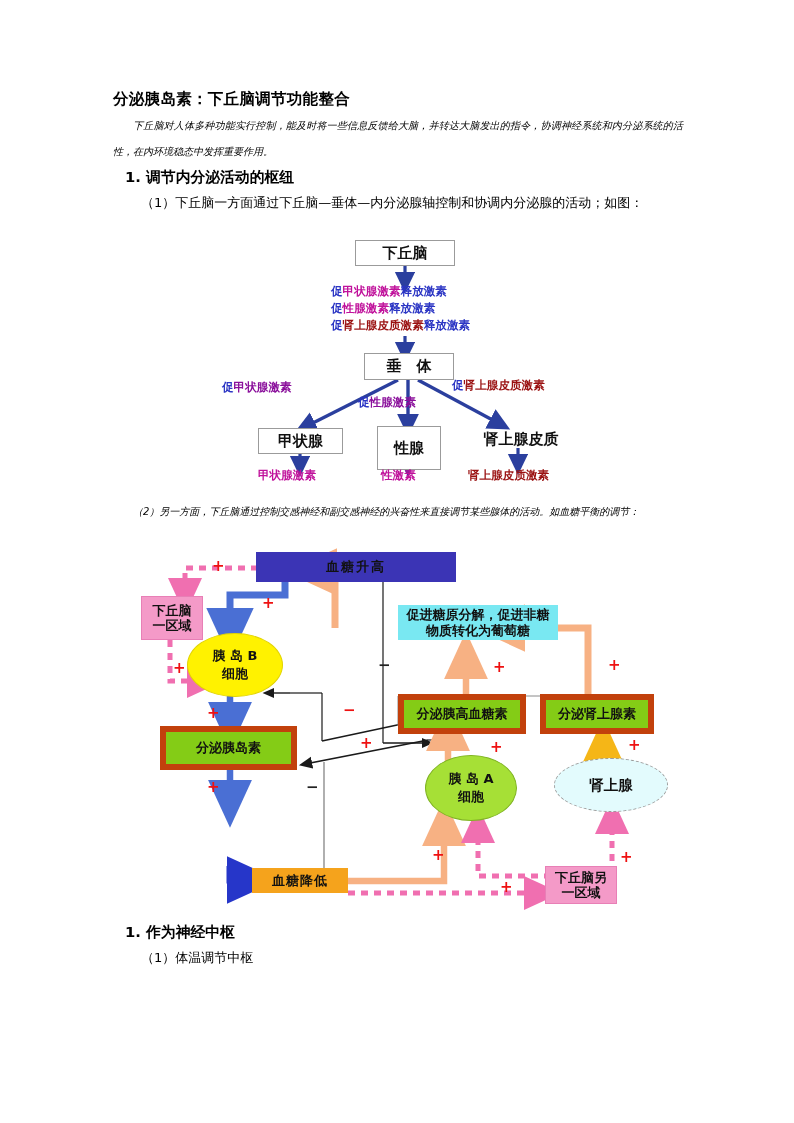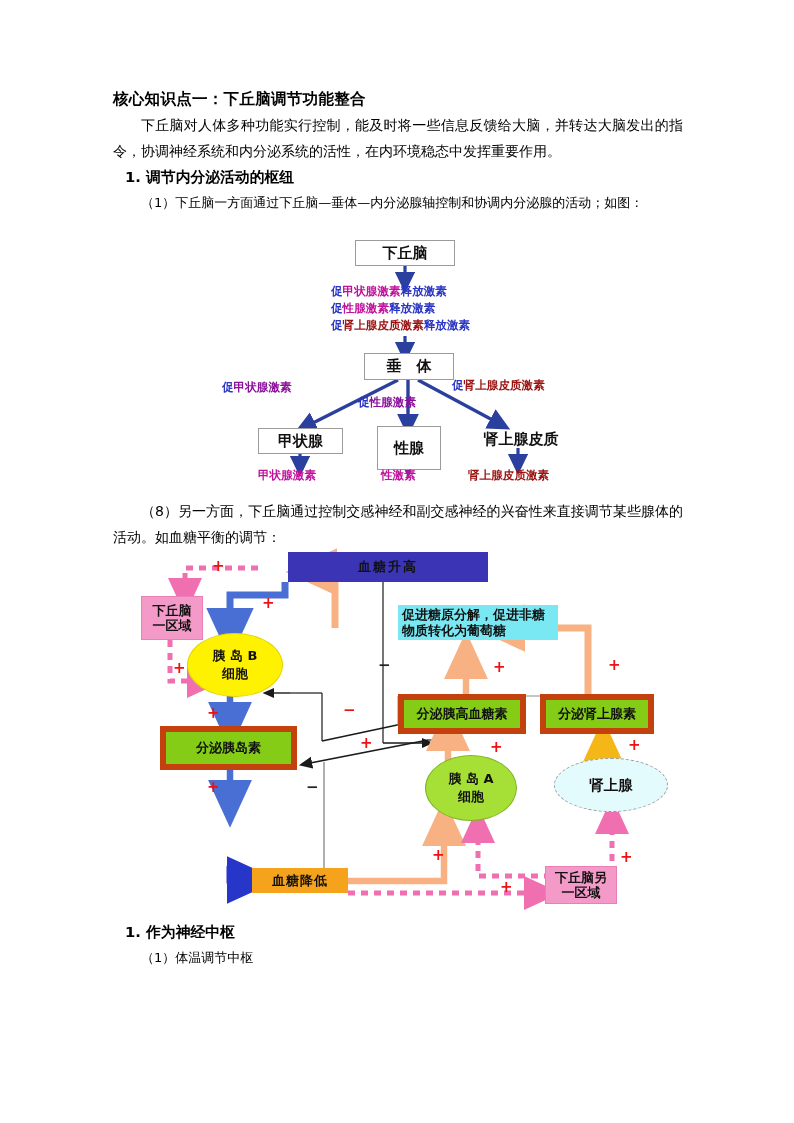--- a/index.html
+++ b/index.html
@@ -2,21 +2,21 @@
 <html><head>
 <meta charset="utf-8">
 <style>
   html,body{margin:0;padding:0;background:#fff;}
   body{width:794px;height:1123px;position:relative;font-family:"DejaVu Sans","Liberation Sans",sans-serif;color:#000;overflow:hidden;}
   .page{position:absolute;left:0;top:0;width:794px;height:1123px;background:#fff;}
 
   
   .prose{position:absolute;left:113px;top:86px;width:570px;}
   .h-title{font-size:15.5px;font-weight:bold;line-height:26px;letter-spacing:.3px;}
-  .para{font-size:14px;line-height:25.5px;text-align:justify;margin-top:1px;}
+  .para{font-size:10px;line-height:25.5px;text-align:justify;margin-top:1px;font-style:italic;}
   .indent2{text-indent:2em;}
   .sub-h{font-size:14.8px;font-weight:bold;line-height:25.5px;padding-left:12px;}
   .sub-p{font-size:13px;line-height:25.5px;padding-left:28px;}
 
   .prose2{position:absolute;left:113px;top:498px;width:570px;}
   .prose3{position:absolute;left:113px;top:919px;width:570px;}
 
   
   .dg{position:absolute;}
   .nd{position:absolute;box-sizing:border-box;display:flex;align-items:center;justify-content:center;text-align:center;}
@@ -49,21 +49,21 @@
   .ell-g{background:#a6e036;border:1px solid #7fb322;}
   .ell-c{background:#e3fbfd;border:1px dashed #9a9a9a;}
   .wbox{background:#84cc16;border:6px solid #c2410c;font-size:13.2px;font-weight:bold;}
 </style>
 </head>
 <body>
 
 <div class="page">
 
   <div class="prose">
-    <div class="h-title">核心知识点一：下丘脑调节功能整合</div>
+    <div class="h-title">分泌胰岛素：下丘脑调节功能整合</div>
     <div class="para indent2">下丘脑对人体多种功能实行控制，能及时将一些信息反馈给大脑，并转达大脑发出的指令，协调神经系统和内分泌系统的活性，在内环境稳态中发挥重要作用。</div>
     <div class="sub-h">1. 调节内分泌活动的枢纽</div>
     <div class="sub-p">（1）下丘脑一方面通过下丘脑—垂体—内分泌腺轴控制和协调内分泌腺的活动；如图：</div>
   </div>
 
   <div class="dg" id="dia1">
 
     <svg class="ov" width="794" height="255">
       <defs>
         <marker id="ah1" markerWidth="7" markerHeight="7" refX="3.2" refY="3.2" orient="auto">
@@ -125,21 +125,21 @@
     <div class="nd plain" style="left:475px;top:194px;width:92px;height:26px;">
       <span>肾上腺皮质</span>
     </div>
 
     <div class="lbl hz-txt c-mag" style="left:258px;top:235px;">甲状腺激素</div>
     <div class="lbl hz-txt c-mag" style="left:381px;top:235px;">性激素</div>
     <div class="lbl hz-txt c-dred" style="left:468px;top:235px;">肾上腺皮质激素</div>
   </div>
 
   <div class="prose2">
-    <div class="para indent2">（8）另一方面，下丘脑通过控制交感神经和副交感神经的兴奋性来直接调节某些腺体的活动。如血糖平衡的调节：</div>
+    <div class="para indent2">（2）另一方面，下丘脑通过控制交感神经和副交感神经的兴奋性来直接调节某些腺体的活动。如血糖平衡的调节：</div>
   </div>
 
   <div class="dg" id="dia2">
 
     <svg class="ov" width="794" height="362">
       <defs>
         <marker id="mBlue" markerWidth="8" markerHeight="8" refX="3.6" refY="4" orient="auto">
           <path d="M0,0.6 L7.4,4 L0,7.4 z" fill="#4a6fd4"></path>
         </marker>
         <marker id="mBlueDark" markerWidth="8" markerHeight="8" refX="3.6" refY="4" orient="auto">
@@ -200,21 +200,21 @@
 
       <path d="M170,92 L170,133 L205,133" stroke="#f06fb0" stroke-width="5" fill="none" stroke-dasharray="7,6" marker-end="url(#mPink)"></path>
 
       <path d="M348,345 L542,345" stroke="#f06fb0" stroke-width="5" fill="none" stroke-dasharray="7,6" marker-end="url(#mPink)"></path>
 
       <path d="M590,328 L478,328 L478,277" stroke="#f06fb0" stroke-width="5" fill="none" stroke-dasharray="7,6" marker-end="url(#mPink)"></path>
 
       <path d="M612,326 L612,268" stroke="#f06fb0" stroke-width="5" fill="none" stroke-dasharray="7,6" marker-end="url(#mPink)"></path>
     </svg>
 
-    <div class="nd bluebanner" style="left:256px;top:4px;width:200px;height:30px;margin-left:32px;">
+    <div class="nd bluebanner" style="left:256px;top:4px;width:200px;height:30px;">
       <span>血糖升高</span>
     </div>
 
     <div class="nd pinkbox" style="left:141px;top:48px;width:62px;height:44px;flex-direction:column;">
       <span>下丘脑</span>
       <span>一区域</span>
     </div>
 
     <div class="nd ell ell-y" style="left:187px;top:85px;width:96px;height:64px;flex-direction:column;font-size:13px;">
       <span>胰 岛 B</span>
@@ -223,21 +223,21 @@
 
     <div class="nd wbox" style="left:160px;top:178px;width:137px;height:44px;">
       <span>分泌胰岛素</span>
     </div>
 
 
     <div class="nd orangebanner" style="left:252px;top:320px;width:96px;height:25px;">
       <span>血糖降低</span>
     </div>
 
-    <div class="nd cyanbox" style="left:398px;top:57px;width:160px;height:35px;">
+    <div class="nd cyanbox" style="left:398px;top:57px;width:160px;height:35px;text-align:center;">
       <span>促进糖原分解，促进非糖物质转化为葡萄糖</span>
     </div>
 
     <div class="nd wbox" style="left:398px;top:146px;width:128px;height:40px;">
       <span>分泌胰高血糖素</span>
     </div>
 
     <div class="nd wbox" style="left:540px;top:146px;width:114px;height:40px;">
       <span>分泌肾上腺素</span>
     </div>

